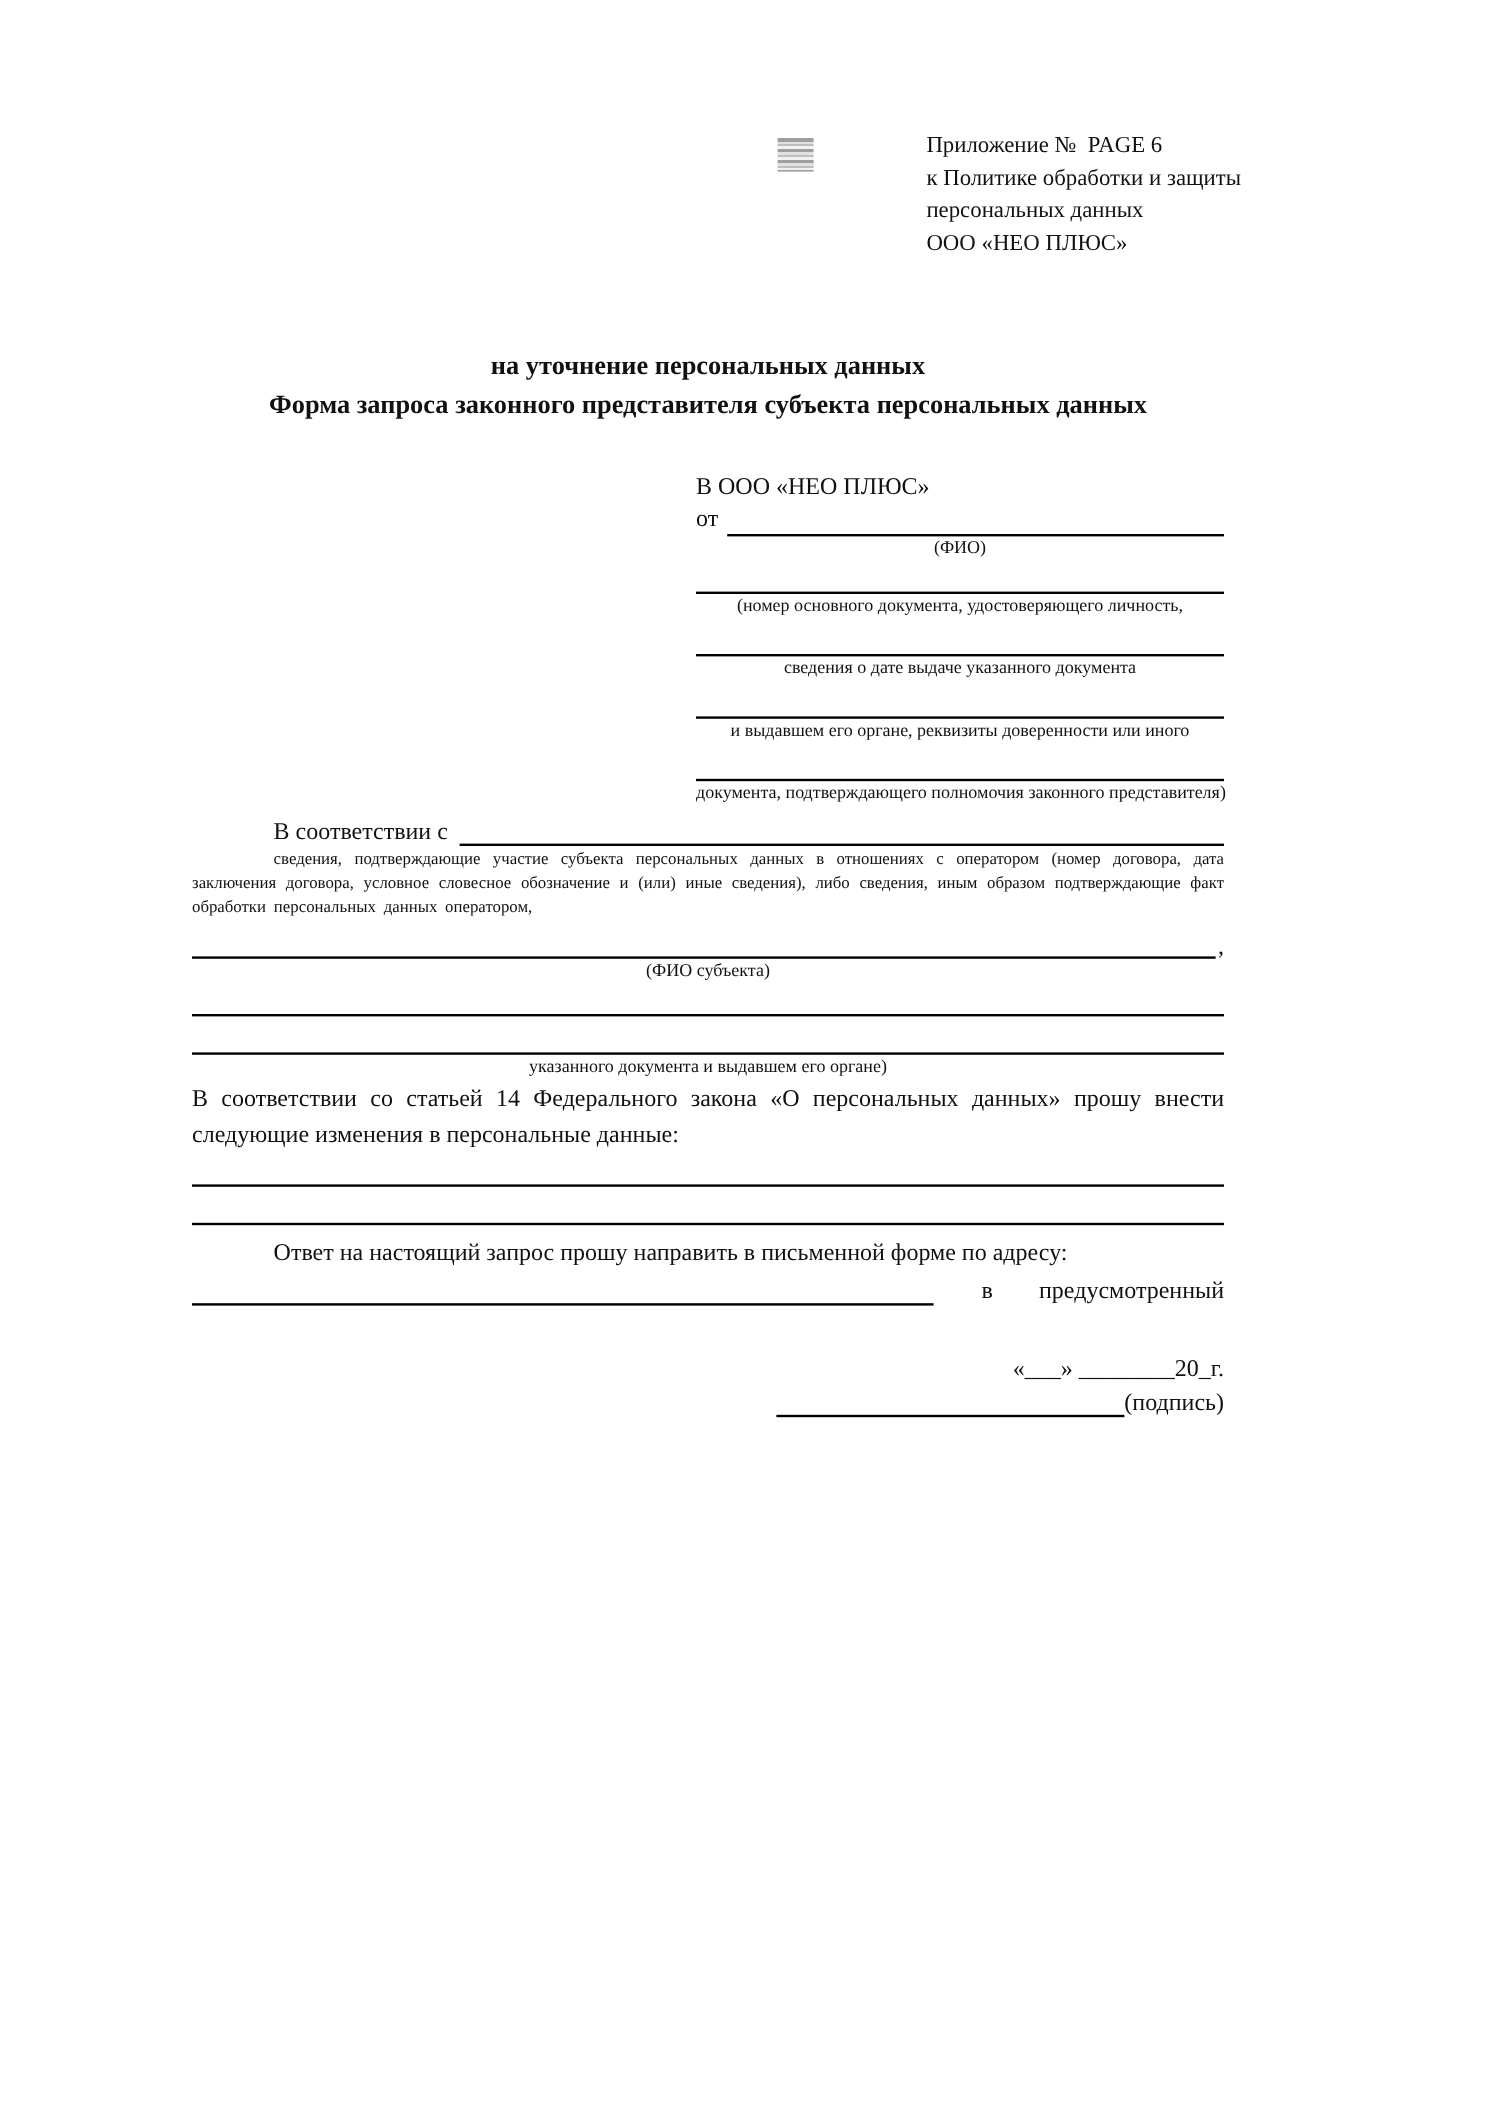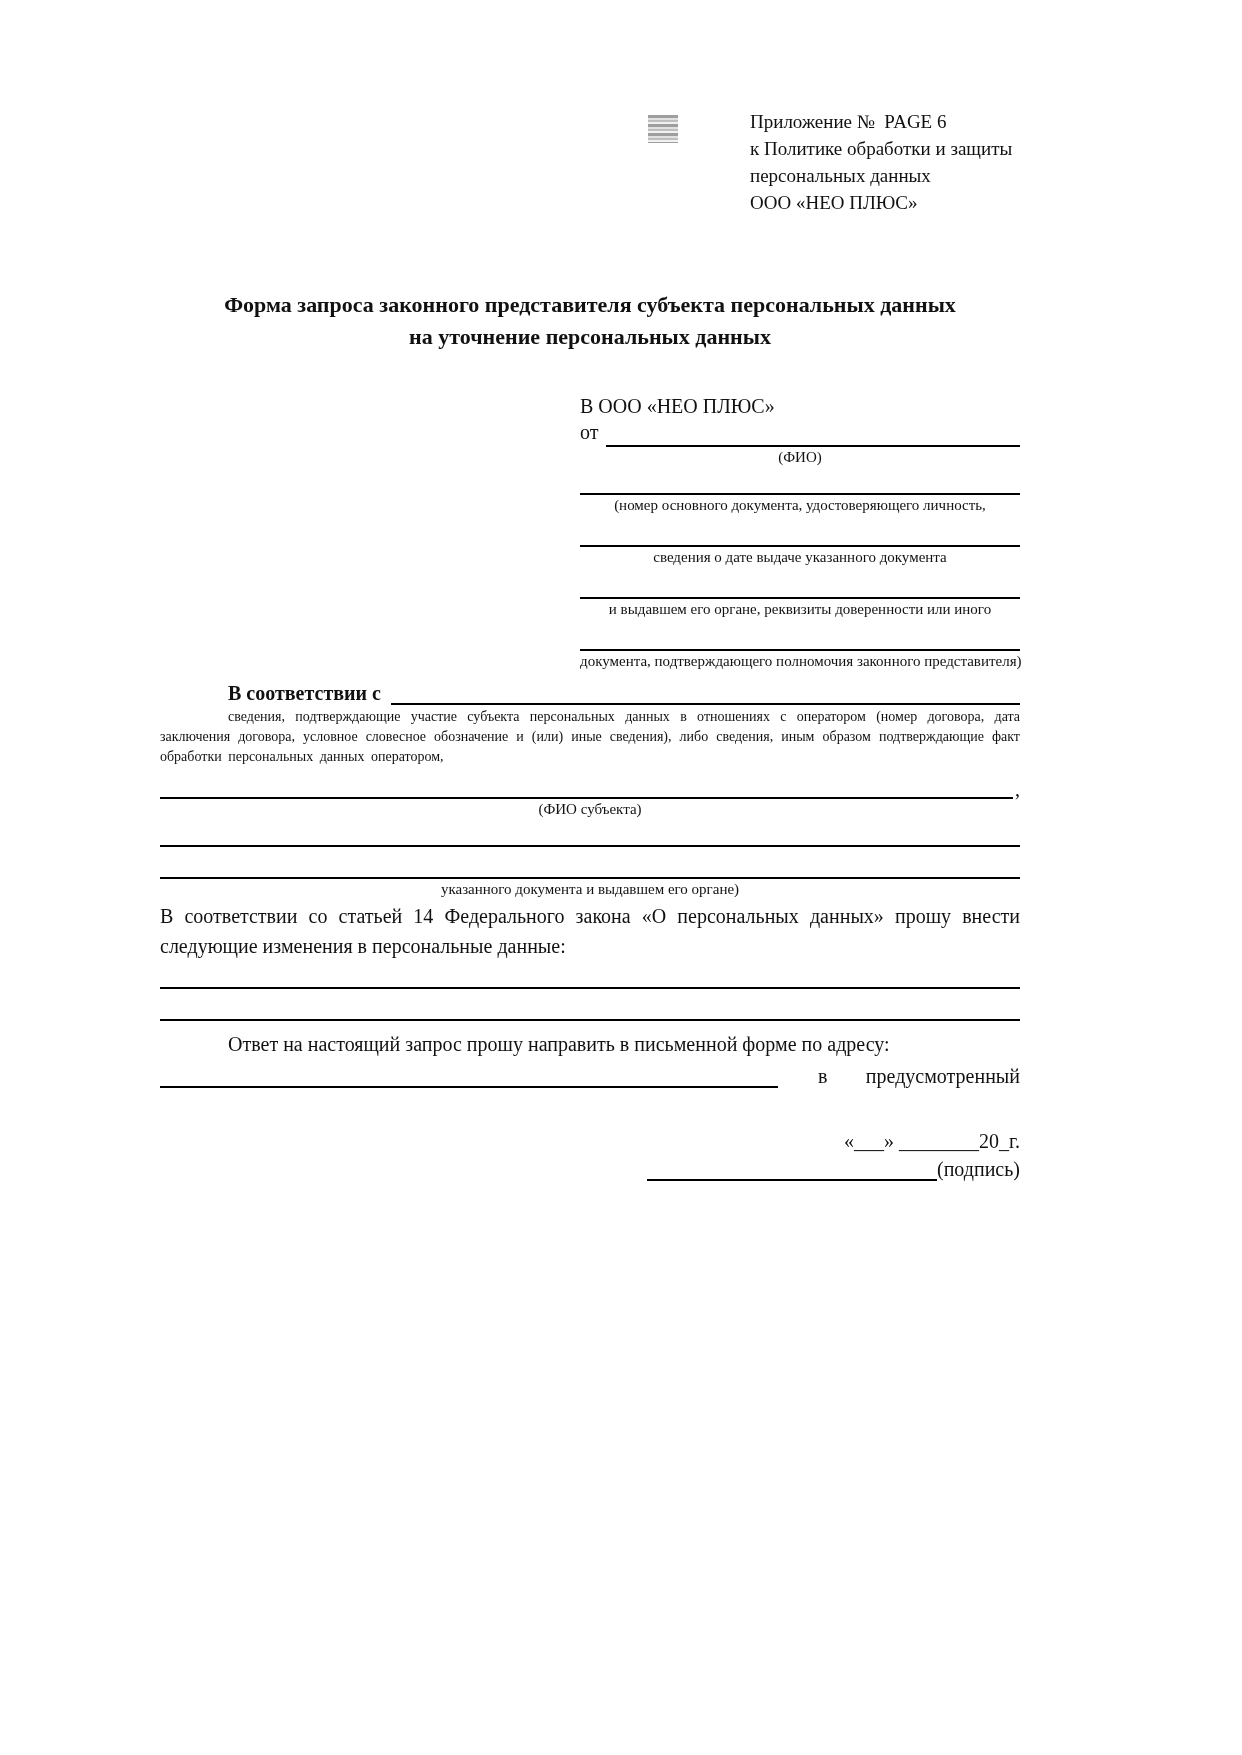--- a/index.html
+++ b/index.html
@@ -17,41 +17,41 @@
   .content{width:860px;}
   
   .header-row{position:relative;height:120px;}
   .obj-icon{
     position:absolute;left:488px;top:12px;
     width:30px;height:28px;
     background:repeating-linear-gradient(180deg,#8d8d8d 0 3px,#dcdcdc 3px 5px,#b3b3b3 5px 7px,#efefef 7px 9px);
     opacity:.85;
   }
   .header-block{
-    position:absolute;left:590px;top:5px;width:282px;
+    position:absolute;left:612px;top:5px;width:282px;
     font-size:19px;line-height:27px;text-align:left;
   }
   .pre{white-space:pre-wrap;}
   
   .title{
     margin:66px 0 0 0;
     font-size:22px;line-height:32px;font-weight:bold;
     text-align:center;
   }
   
   .addressee{margin:38px 0 0 420px;width:440px;font-size:20px;line-height:30px;}
   .from-row{display:flex;align-items:flex-end;height:26px;}
   .from-row .lbl{flex:0 0 auto;padding-right:8px;}
   .fill{flex:1 1 auto;border-bottom:2px solid #000;height:100%;}
   .caption{font-size:15px;line-height:20px;text-align:center;white-space:nowrap;}
   .blank-line{border-bottom:2px solid #000;margin-top:30px;height:0;}
   .blank-line.first{margin-top:26px;}
   
   .zapros{margin-top:28px;text-align:center;font-size:20px;line-height:30px;}
-  .accordance{display:flex;align-items:flex-end;height:30px;margin-top:4px;font-size:20px;font-weight:bold;}
+  .accordance{display:flex;align-items:flex-end;height:30px;margin-top:4px;font-size:20px;}
   .accordance .indent{flex:0 0 68px;}
   .accordance .lbl{flex:0 0 auto;padding-right:10px;}
   .fineprint{
     font-size:14px;line-height:20px;text-align:justify;
     text-indent:68px;word-spacing:3px;margin:2px 0 0 0;
   }
   .bodytext{font-size:20px;line-height:30px;text-align:justify;margin:2px 0 0 0;}
   .bodytext.spread{word-spacing:6px;}
   .subject-row{display:flex;align-items:flex-end;height:26px;margin-top:6px;font-size:20px;}
   .subject-row .comma{flex:0 0 auto;padding-left:2px;line-height:20px;}
@@ -79,22 +79,22 @@
       <span class="obj-icon"></span>
       <div class="header-block">
         <div class="pre">Приложение №  PAGE 6</div>
         <div>к Политике обработки и защиты</div>
         <div>персональных данных</div>
         <div>ООО «НЕО ПЛЮС»</div>
       </div>
     </div>
 
     <div class="title">
+      <div>на уточнение персональных данных</div>
       <div>Форма запроса законного представителя субъекта персональных данных</div>
-      <div>на уточнение персональных данных</div>
     </div>
 
     <div class="addressee">
       <div>В ООО «НЕО ПЛЮС»</div>
       <div class="from-row">
         <span class="lbl">от</span>
         <span class="fill"></span>
       </div>
       <div class="caption">(ФИО)</div>
 

